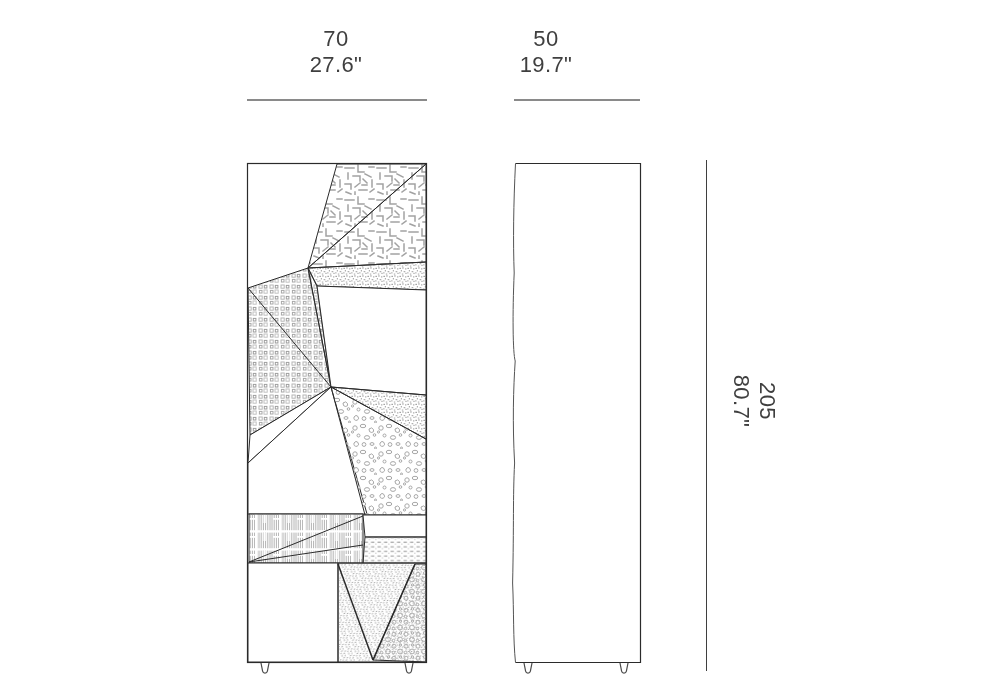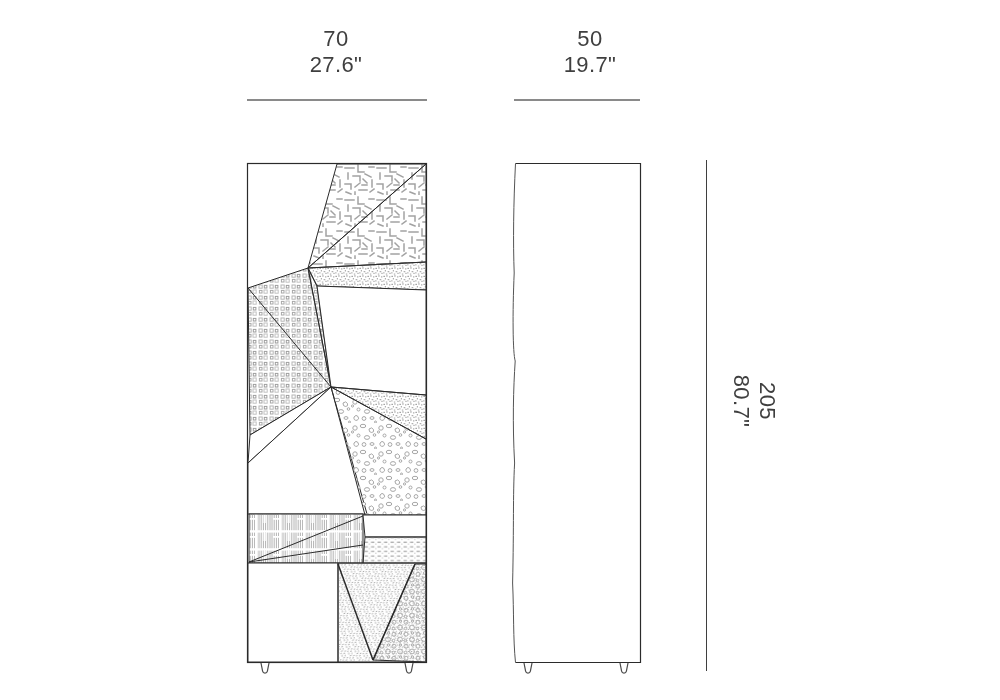--- a/index.html
+++ b/index.html
@@ -6,21 +6,21 @@
   #canvas{
     position:relative;width:1000px;height:700px;background:#ffffff;overflow:hidden;
     font-family:"Liberation Sans", sans-serif;
   }
   .dim-label{
     position:absolute;text-align:center;color:#3f3f3f;font-size:22px;line-height:26px;
     letter-spacing:0.4px;white-space:nowrap;
   }
   .dim-label .ln{display:block;}
   #width-label{left:336px;top:26px;transform:translateX(-50%);}
-  #depth-label{left:590px;top:26px;transform:translateX(-50%);}
+  #depth-label{left:546px;top:26px;transform:translateX(-50%);}
   #height-label{left:754px;top:401px;transform:translate(-50%,-50%) rotate(90deg);}
   .hline{position:absolute;height:2px;background:#8a8a8a;}
   #width-dim-line{left:247px;top:99px;width:180px;}
   #depth-dim-line{left:514px;top:99px;width:126px;}
   #height-dim-line{position:absolute;left:706px;top:160px;width:1px;height:511px;background:#3f3f3f;}
   svg{position:absolute;left:0;top:0;}
 </style>
 </head>
 <body>
 

